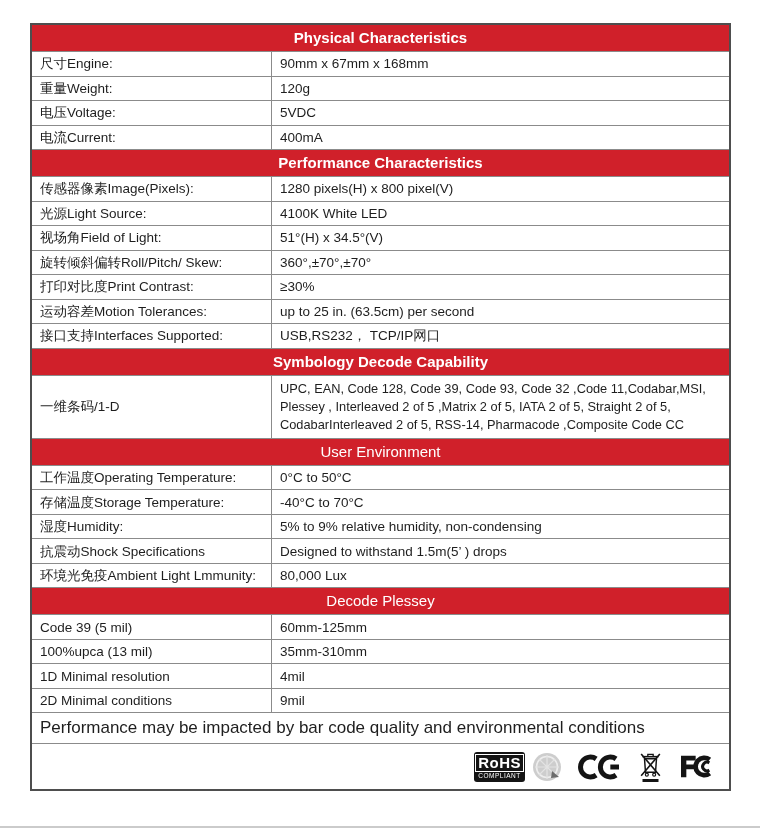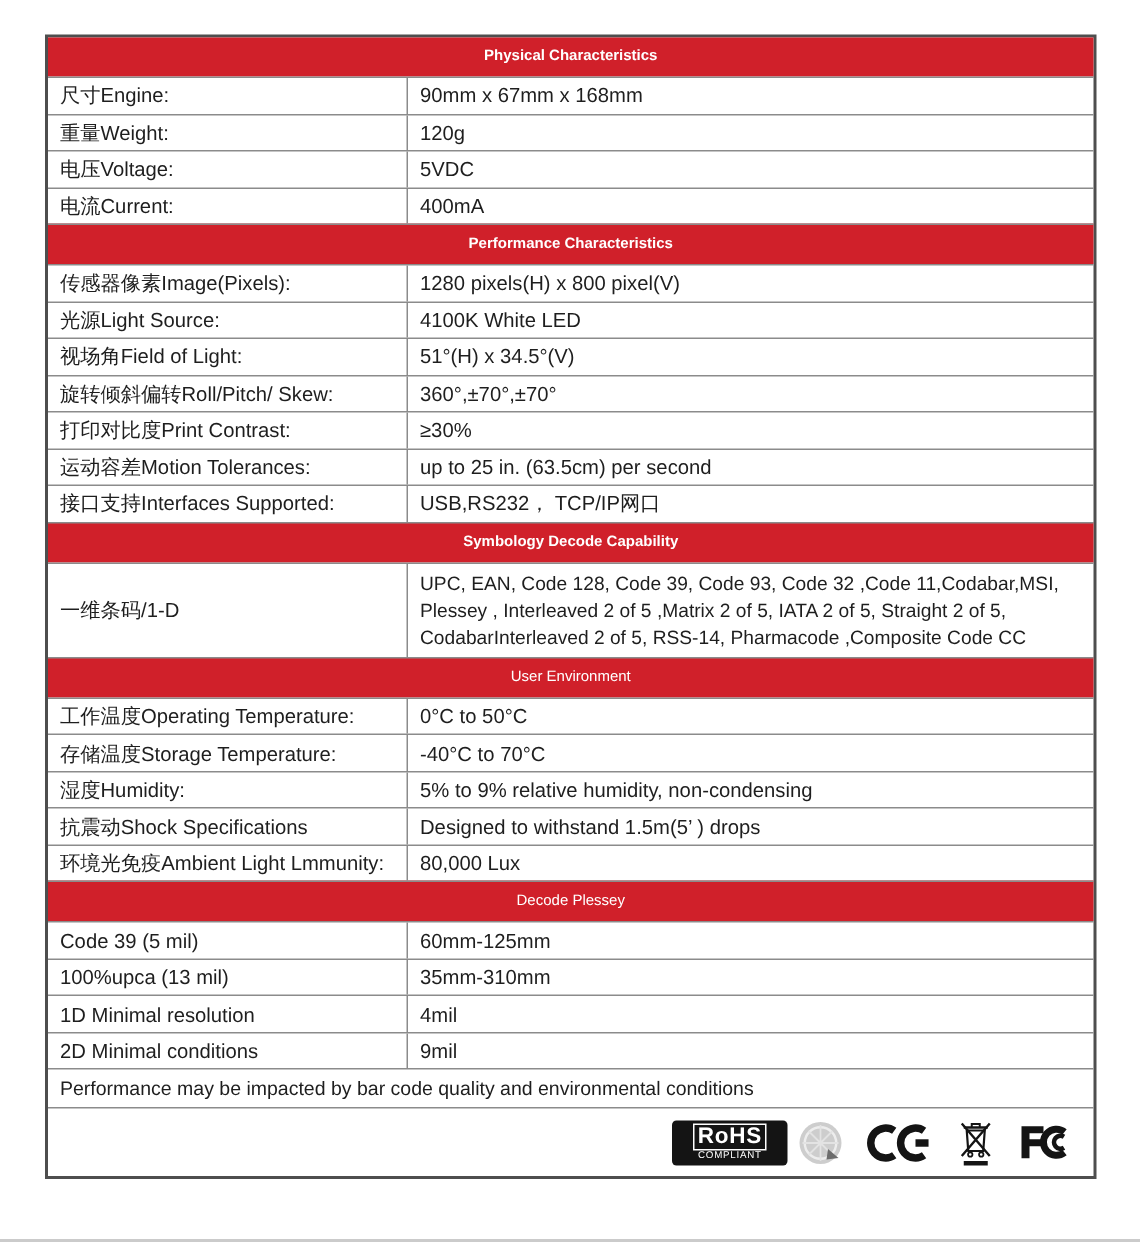--- a/index.html
+++ b/index.html
@@ -7,45 +7,45 @@
     width:760px;height:832px;background:#ffffff;position:relative;
     font-family:"Liberation Sans","DejaVu Sans",sans-serif;color:#1e1e1e;
     overflow:hidden;
   }
   .spec-table{
     position:absolute;left:30px;top:23px;width:701px;
     border:2px solid #4e4e4e;background:#fff;box-sizing:border-box;
   }
   .sec-header{
     background:#d0202a;color:#fff;text-align:center;
-    font-size:10px;padding:5px 0;line-height:16px;
+    font-size:15px;padding:5px 0;line-height:16px;
     border-top:1px solid #8b8b8b;box-sizing:border-box;
   }
   .spec-table > .sec-header:first-child{border-top:none;}
   .sec-header.bold{font-weight:bold;}
   .row{
     display:flex;border-top:1px solid #8b8b8b;min-height:24.5px;box-sizing:border-box;
   }
   .cell{
     padding:3px 8px;font-size:13.5px;line-height:1.28;
     display:flex;align-items:center;box-sizing:border-box;
   }
   .cell.label{flex:0 0 240px;width:240px;border-right:1px solid #8b8b8b;}
   .cell.value{flex:1;white-space:pre-line;}
   .row.tall .cell.value{font-size:12.8px;line-height:1.42;padding:4px 8px;}
   .row.small .cell.value{font-size:11.5px;line-height:1.5;}
   .note-row{
-    border-top:1px solid #8b8b8b;font-size:13px;padding:5px 8px;box-sizing:border-box;
+    border-top:1px solid #8b8b8b;font-size:17px;padding:5px 8px;box-sizing:border-box;
   }
   .logo-row{
     border-top:1px solid #8b8b8b;height:46px;display:flex;align-items:center;
     justify-content:flex-end;gap:15px;padding-right:12px;box-sizing:border-box;
   }
   .rohs{
-    background:#141414;color:#fff;border-radius:3px;padding:2px 14px;
+    background:#141414;color:#fff;border-radius:3px;padding:2px 1px;
     text-align:center;line-height:1;flex:0 0 auto;
   }
   .rohs-main{
     display:block;font-weight:bold;font-size:15px;border:1px solid #fff;
     padding:0 2px 1px;letter-spacing:.5px;
   }
   .rohs-sub{display:block;font-size:6.5px;letter-spacing:.5px;margin-top:1px;}
   .stamp{margin-left:-9px;opacity:.75;flex:0 0 auto;}
   .logo-svg{flex:0 0 auto;display:block;}
   .page-edge{

